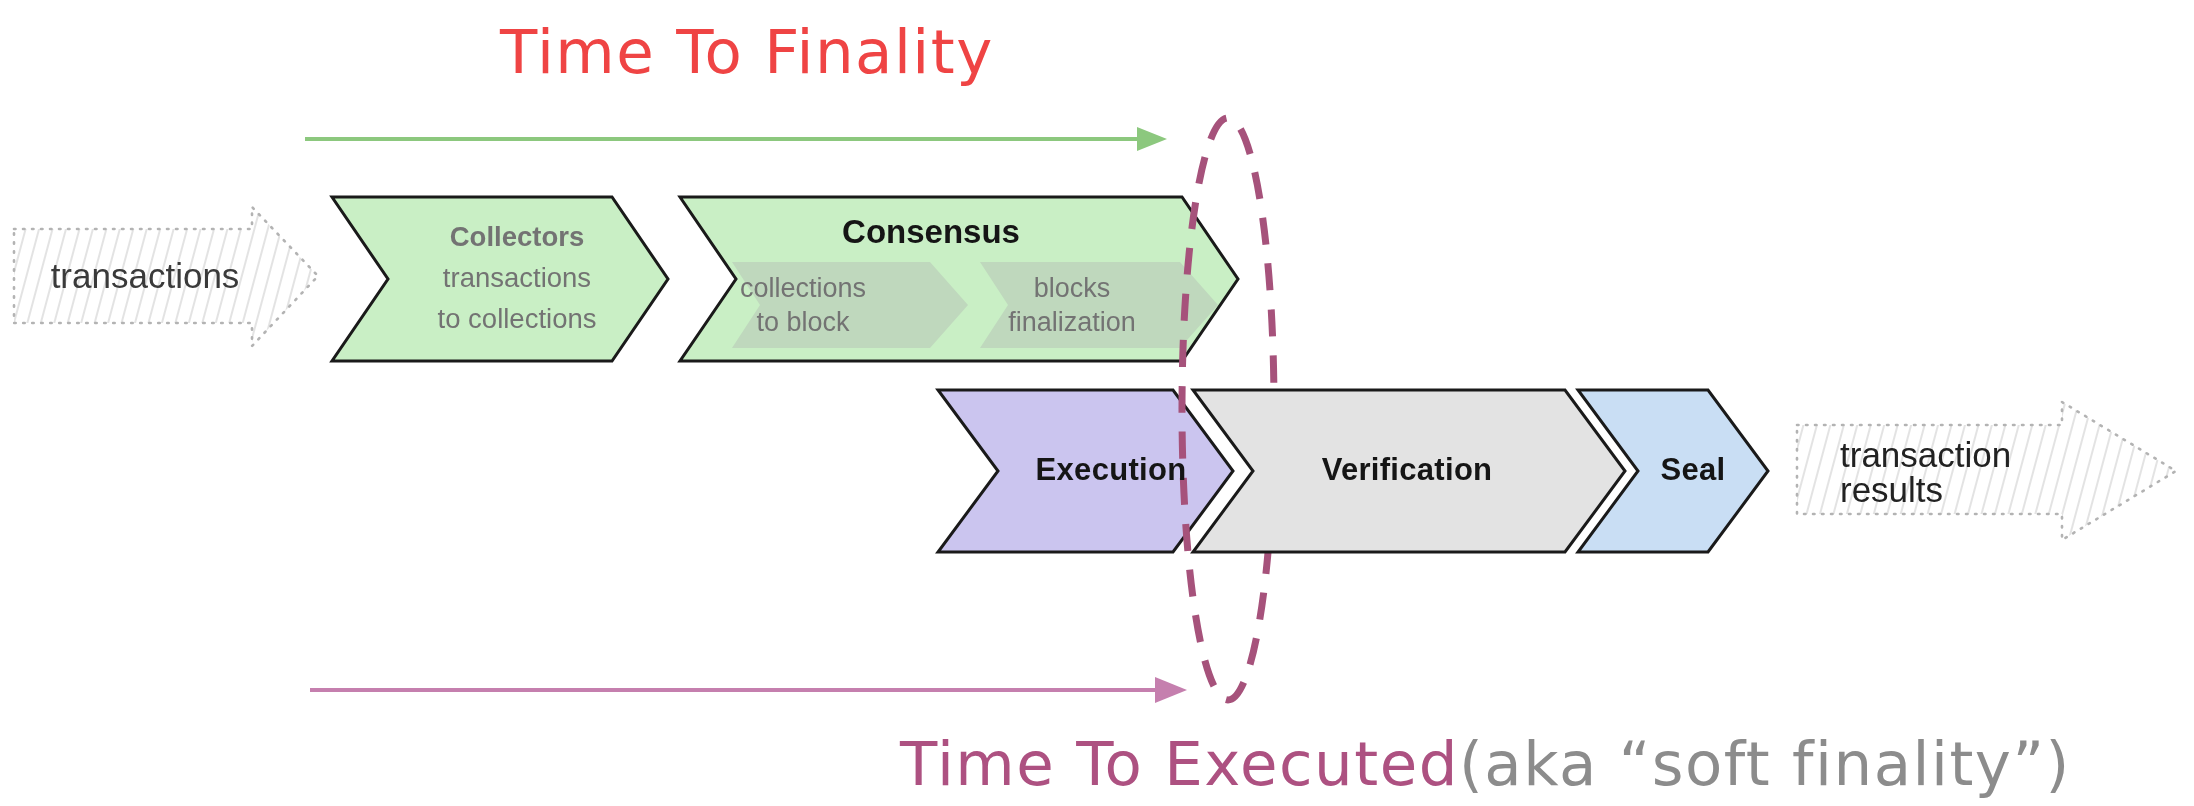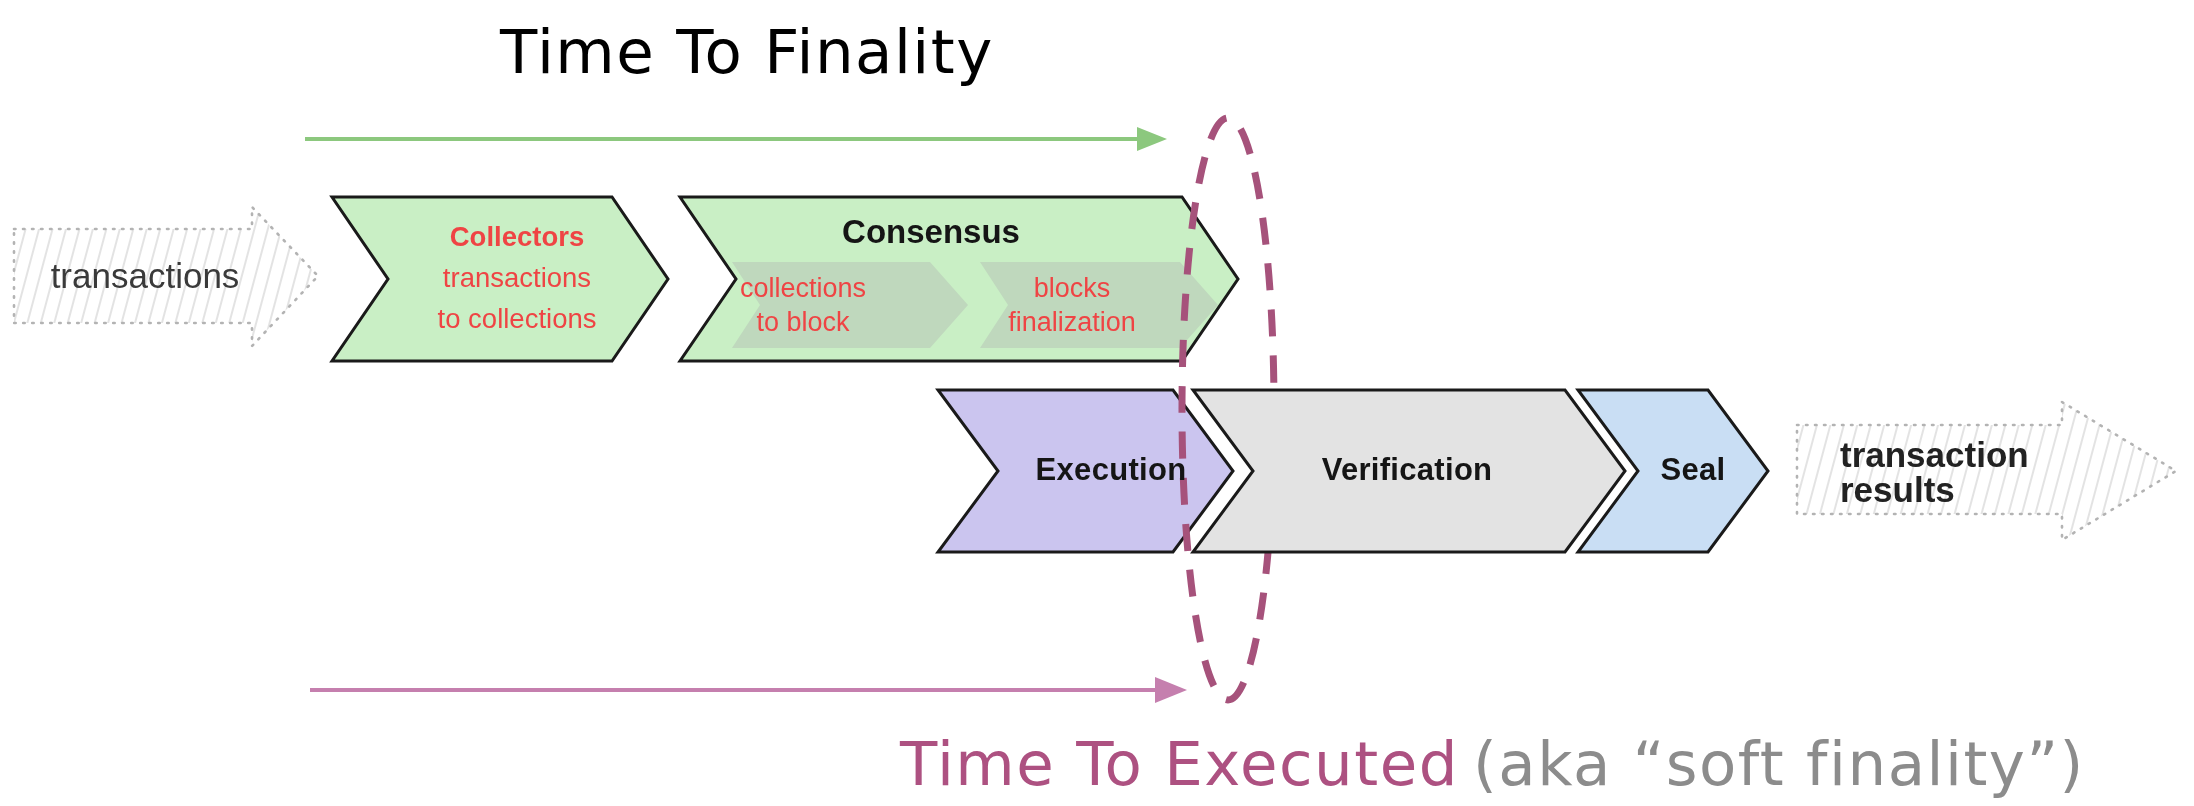--- a/index.html
+++ b/index.html
@@ -2,33 +2,33 @@
 <html><head>
 <meta charset="utf-8">
 <style>
   html,body{margin:0;padding:0;background:#ffffff;}
   .canvas{position:relative;width:2194px;height:806px;background:#ffffff;overflow:hidden;
           font-family:"Liberation Sans",sans-serif;}
   .layer{position:absolute;left:0;top:0;}
   .lbl{position:absolute;white-space:nowrap;color:#151515;}
   .centered{transform:translate(-50%,-50%);}
   .stack{position:absolute;display:flex;flex-direction:column;align-items:center;
-         font-size:27.5px;line-height:41px;color:#ef4444;white-space:nowrap;text-align:center;}
+         font-size:27.5px;line-height:41px;color:#737373;white-space:nowrap;text-align:center;}
   .stack.sub{font-size:27px;line-height:34px;}
-  .stack.left{align-items:flex-start;text-align:left;font-weight:bold;}
+  .stack.left{align-items:flex-start;text-align:left;}
   .b{font-weight:700;}
   .stage-title{font-size:31px;font-weight:700;letter-spacing:.3px;}
   .consensus-title{font-size:33px;font-weight:700;}
   .sketch-lbl{font-size:35px;color:#3a3a3a;}
   .results-lbl{font-size:35px;line-height:35px;color:#222;}
   .big-title{position:absolute;font-family:"DejaVu Sans",sans-serif;font-size:61px;
              letter-spacing:1.5px;white-space:nowrap;}
-  .title-green{color:#000000;}
+  .title-green{color:#ef4444;}
   .title-pink{color:#ad5181;}
-  .title-gray{color:#8c8c8c;margin-left:14px;}
+  .title-gray{color:#8c8c8c;}
 </style>
 </head>
 <body>
 
 <div class="canvas">
 
   <svg class="layer" width="2194" height="806" viewBox="0 0 2194 806">
     <defs>
       <pattern id="hatch" width="13" height="13" patternUnits="userSpaceOnUse" patternTransform="rotate(15)">
         <line x1="6" y1="0" x2="6" y2="13" stroke-width="1.6" stroke="#dcdcdc"></line>

